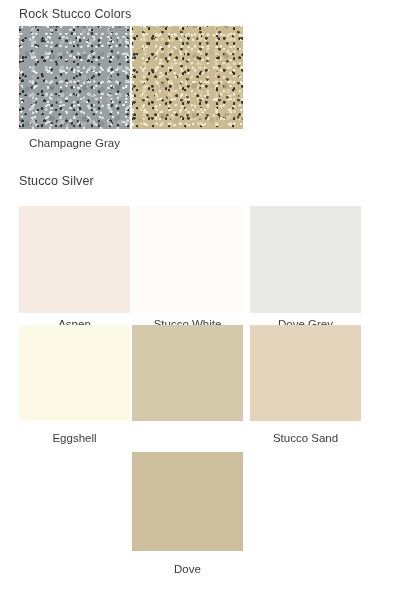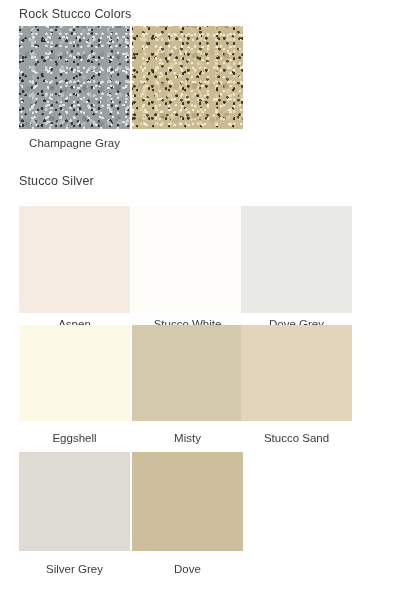--- a/index.html
+++ b/index.html
@@ -34,21 +34,21 @@
   #title-rock { top: 7px; }
   #title-stucco { top: 174px; }
 
   .swatch {
     position: absolute;
     width: 121px;
     text-decoration: underline;
   }
   .swatch-col-1 { left: 19px; }
   .swatch-col-2 { left: 132px; }
-  .swatch-col-3 { left: 241px; padding-left: 26px; }
+  .swatch-col-3 { left: 250px; padding-left: 26px; }
 
   .swatch-chip {
     position: absolute;
     left: 0;
     top: 0;
     width: 111px;
     height: 100%;
   }
   .swatch-label {
     position: absolute;
@@ -180,31 +180,26 @@
     <div class="swatch-label">Dove Grey</div>
   </div>
 
   <div class="swatch swatch-col-1 row-s2">
     <div class="swatch-chip" style="background-color: rgb(252, 250, 230);"></div>
     <div class="swatch-label">Eggshell</div>
   </div>
 
   <div class="swatch swatch-col-2 row-s2">
     <div class="swatch-chip" style="background-color: rgb(213, 201, 172);"></div>
-    <div class="swatch-label">Misty</div>
   </div>
 
   <div class="swatch swatch-col-3 row-s2">
     <div class="swatch-chip" style="background-color: rgb(226, 213, 188);"></div>
     <div class="swatch-label">Stucco Sand</div>
   </div>
 
-  <div class="swatch swatch-col-1 row-s3">
-    <div class="swatch-chip" style="background-color: rgb(222, 218, 212);"></div>
-    <div class="swatch-label">Silver Grey</div>
-  </div>
 
   <div class="swatch swatch-col-2 row-s3">
     <div class="swatch-chip" style="background-color: rgb(205, 190, 157);"></div>
     <div class="swatch-label">Dove</div>
   </div>
 
 </div>
 
 </body></html>

